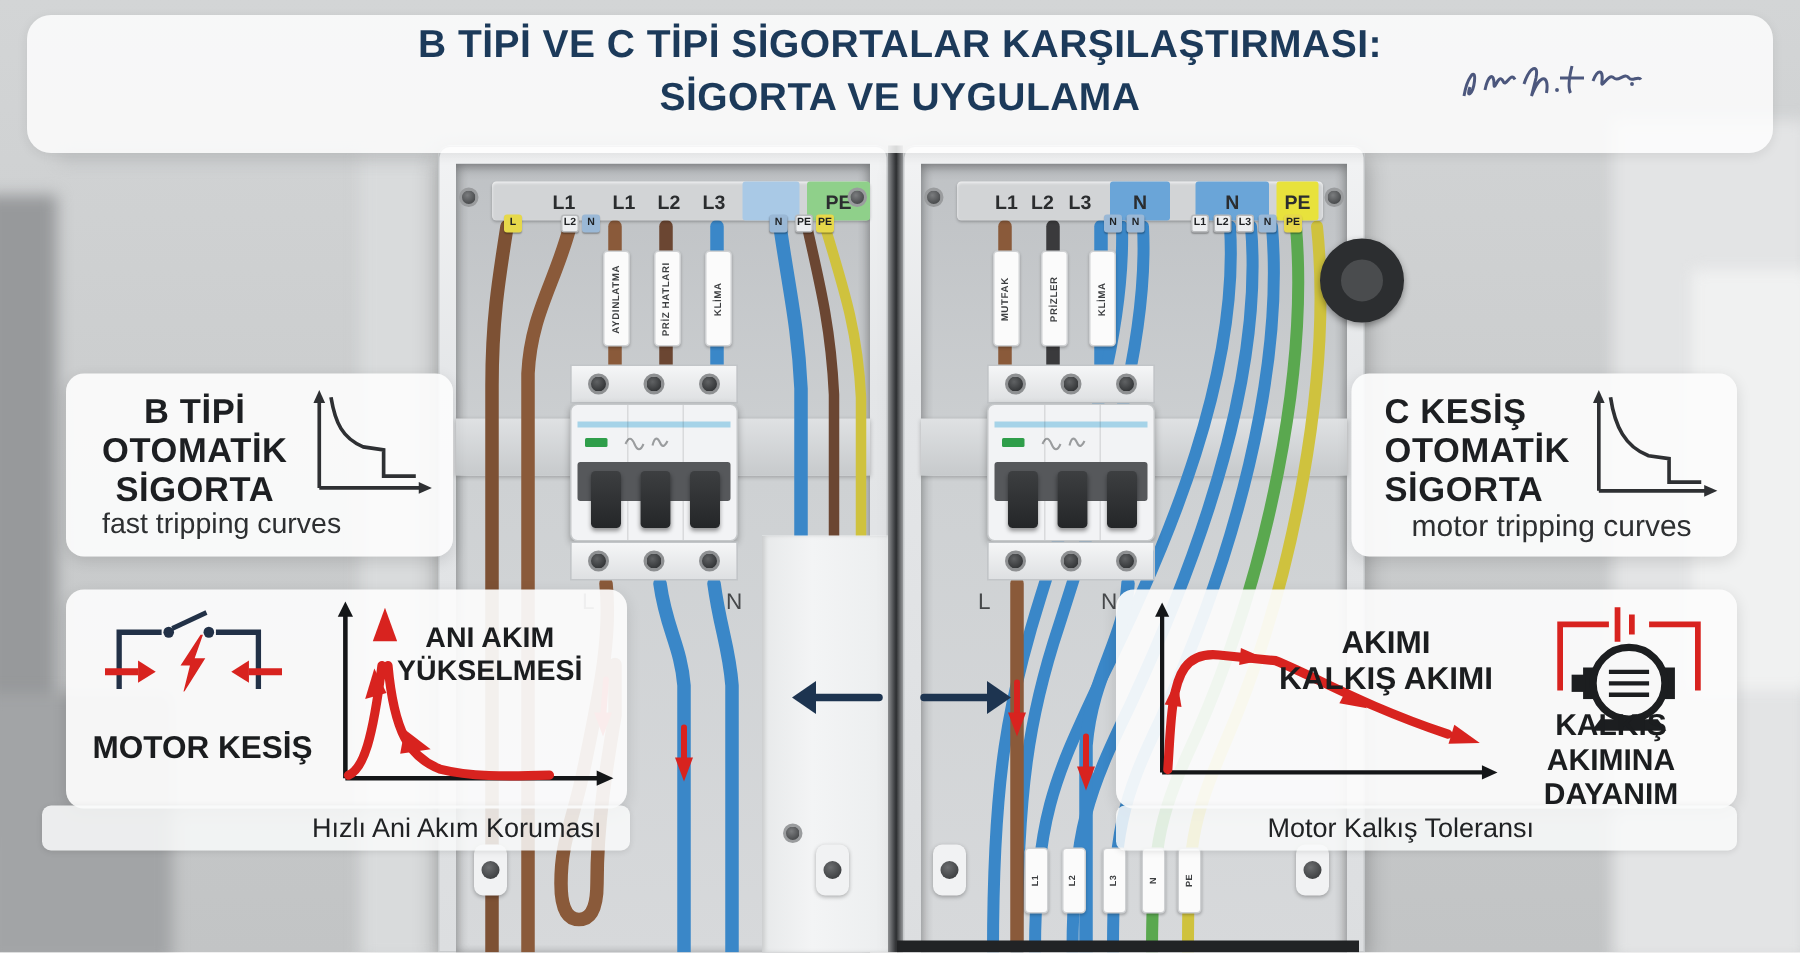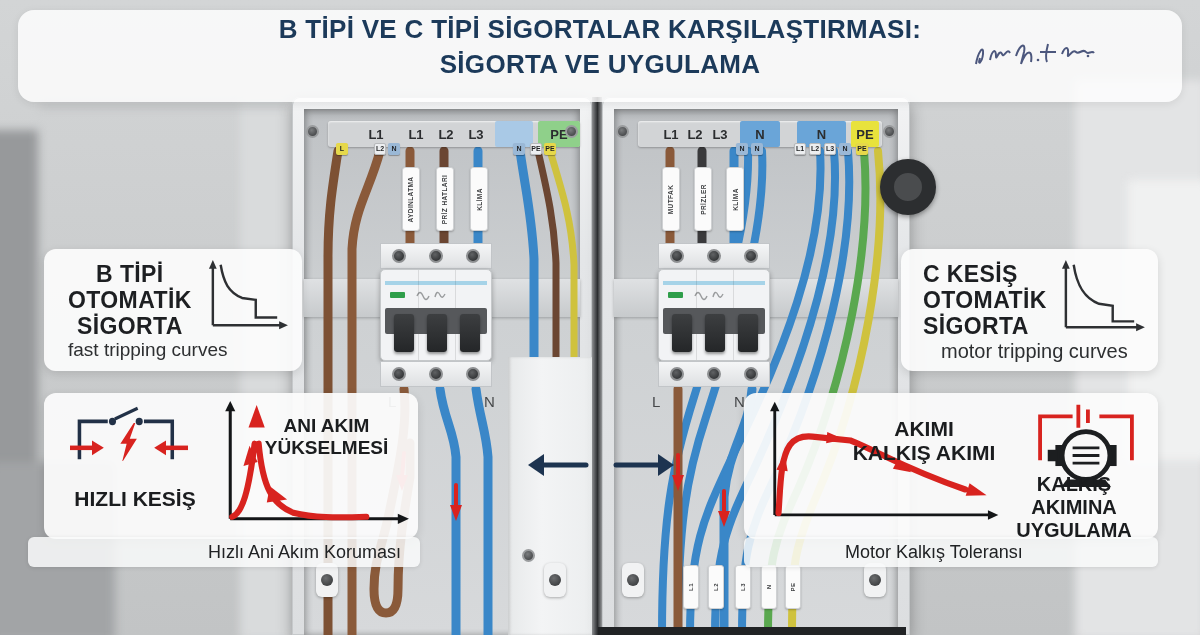--- a/index.html
+++ b/index.html
@@ -361,21 +361,21 @@
       <path d="M12,58 V12 H48 M94,12 H130 V58" stroke="#223147" stroke-width="4.5"></path>
       <circle cx="54" cy="12" r="4.5" fill="#223147"></circle>
       <circle cx="88" cy="12" r="4.5" fill="#223147"></circle>
       <path d="M57,9 L86,-4" stroke="#223147" stroke-width="4"></path>
       <path d="M0,44 H28" stroke="#d8231f" stroke-width="5.5"></path>
       <polygon points="28,35 28,53 43,44" fill="#d8231f"></polygon>
       <path d="M150,44 H122" stroke="#d8231f" stroke-width="5.5"></path>
       <polygon points="122,35 122,53 107,44" fill="#d8231f"></polygon>
       <polygon points="81,14 64,39 72,39 66,62 85,33 76,33 83,14" fill="#d8231f"></polygon>
     </svg>
-    <div class="big-label" style="left:16px;top:94px;width:150px;font-size:21px;">HIZLI KESİŞ</div>
+    <div class="big-label" style="left:16px;top:94px;width:150px;font-size:21px;">MOTOR KESİŞ</div>
     <svg style="position:absolute;left:170px;top:6px;" width="198" height="132" viewBox="0 0 195 130" fill="none">
       <path d="M16,10 V118 M16,118 H183" stroke="#141618" stroke-width="3"></path>
       <polygon points="11,12 21,12 16,2" fill="#141618"></polygon>
       <polygon points="181,113 181,123 192,118" fill="#141618"></polygon>
       <path d="M18,116 C28,112 34,92 40,44 M44,44 C48,88 58,104 78,112 C98,117 120,117 150,116" stroke="#d8231f" stroke-width="6" stroke-linecap="round"></path>
       <polygon points="34,28 50,28 42,6" fill="#d8231f"></polygon>
       <polygon points="29,66 43,62 35,46" fill="#d8231f"></polygon>
       <polygon points="55,86 52,102 72,99" fill="#d8231f"></polygon>
     </svg>
     <div class="big-label" style="left:200px;top:22px;width:165px;font-size:19px;line-height:22px;">
@@ -407,20 +407,20 @@
       <path d="M52,4 V28 M62,9 V23" stroke="#d8231f" stroke-width="4"></path>
       <rect x="28" y="46" width="10" height="22" fill="#1c1e20"></rect>
       <rect x="82" y="46" width="10" height="22" fill="#1c1e20"></rect>
       <rect x="20" y="51" width="10" height="12" fill="#1c1e20"></rect>
       <circle cx="60" cy="57" r="25" stroke="#1c1e20" stroke-width="5" fill="#f8f8f8"></circle>
       <path d="M46,49 H74 M46,57 H74 M46,65 H74" stroke="#1c1e20" stroke-width="3"></path>
       <path d="M40,82 L34,90 H86 L80,82 Z" fill="#1c1e20"></path>
     </svg>
     <div class="big-label" style="left:248px;top:80px;width:164px;font-size:20px;line-height:23px;">
       <div>KALKIŞ AKIMINA</div>
-      <div>UYGULAMA</div>
+      <div>DAYANIM</div>
     </div>
   </div>
   <div class="caption-band" style="left:744px;top:537px;width:414px;justify-content:flex-start;padding-left:101px;box-sizing:border-box;">
     <span>Motor Kalkış Toleransı</span>
   </div>
 
 </div>
 
 </body></html>

